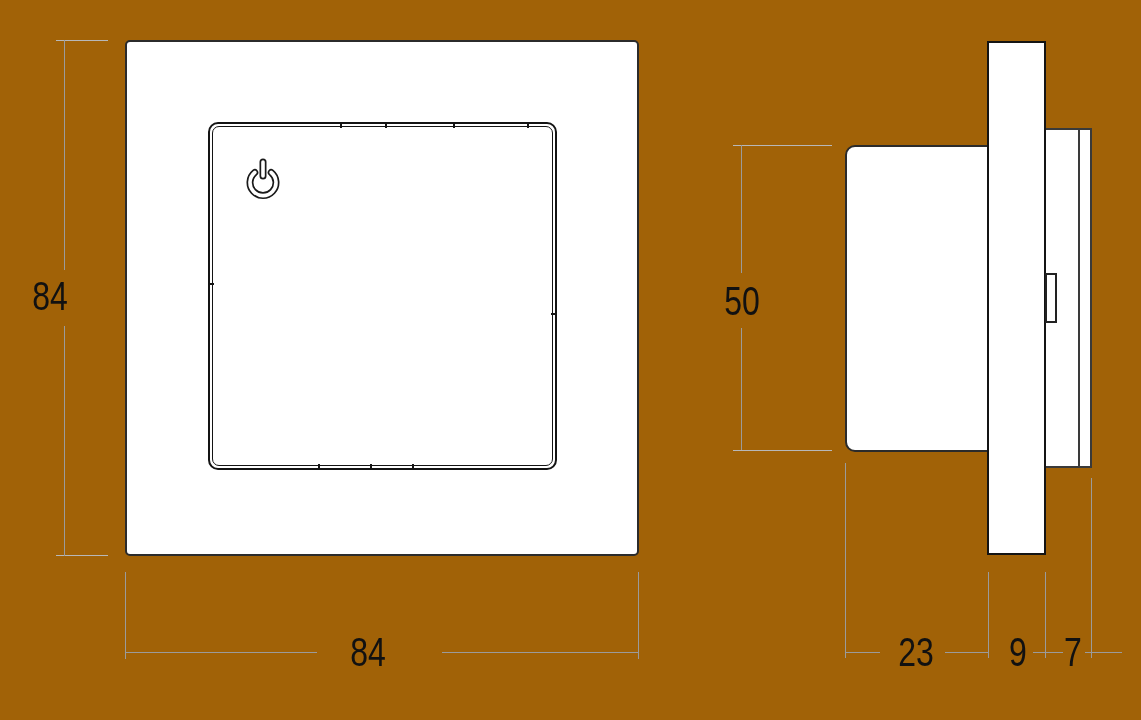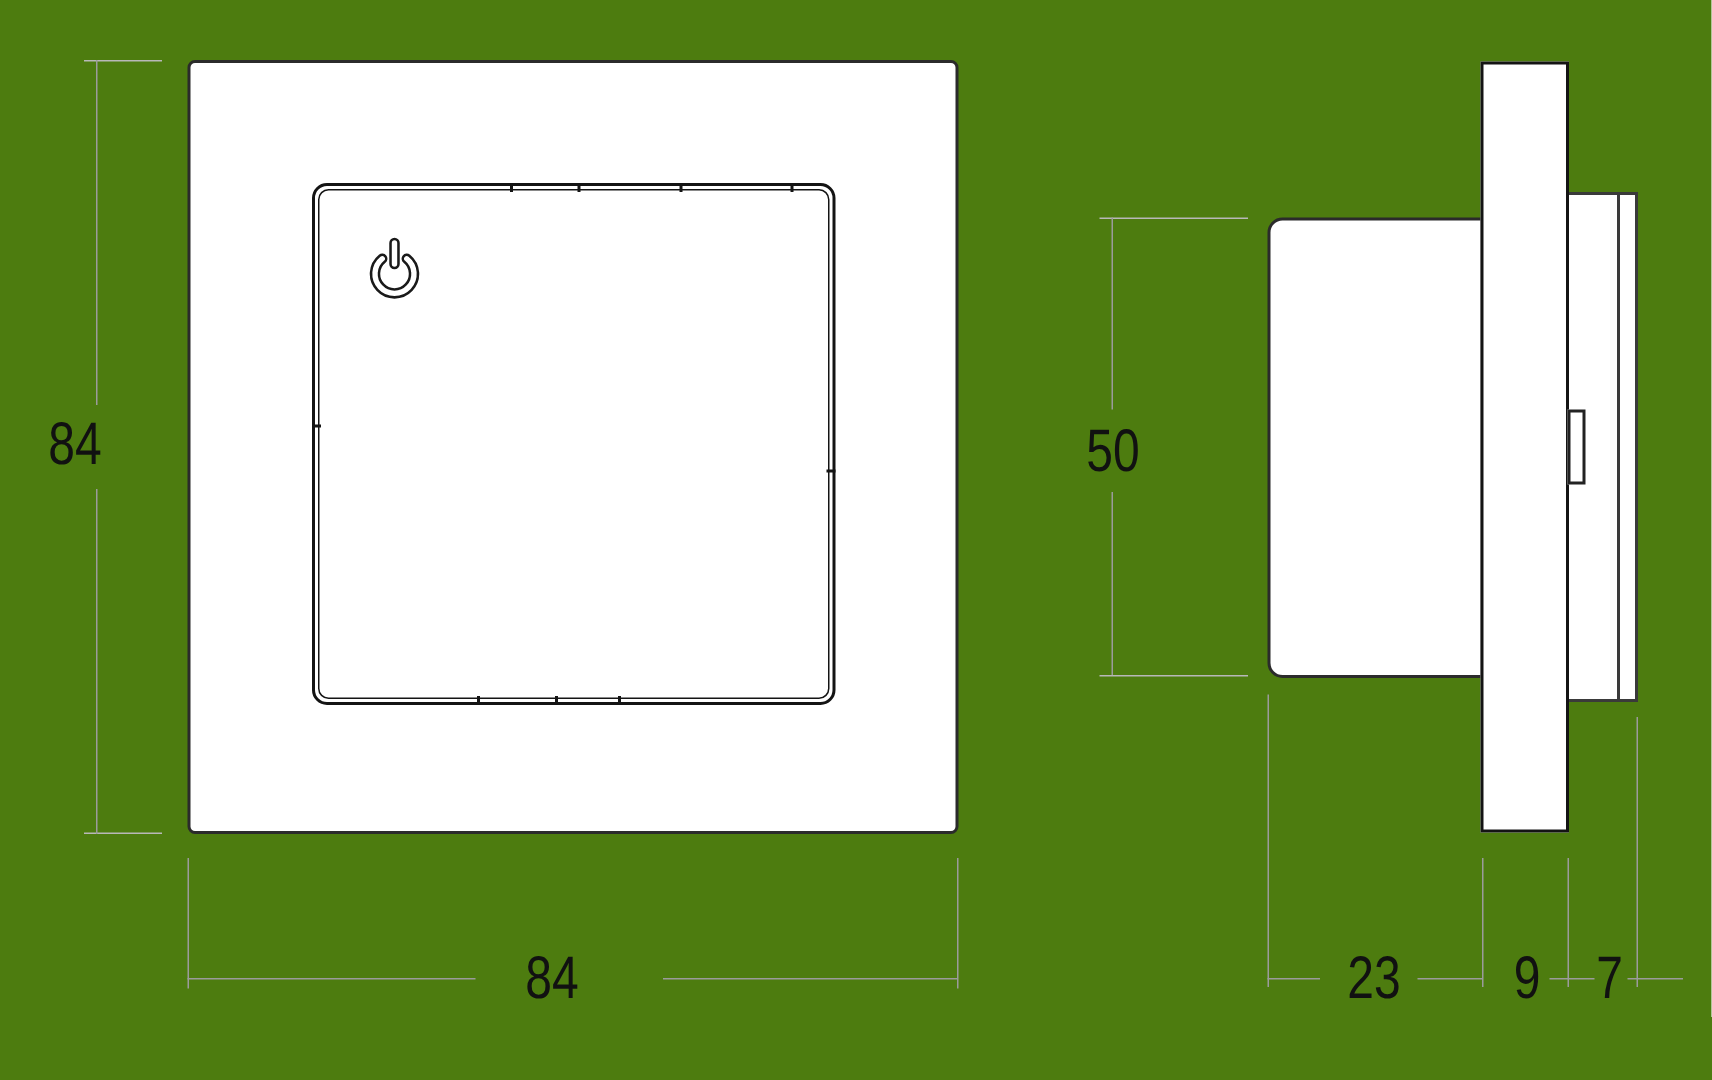--- a/index.html
+++ b/index.html
@@ -1,21 +1,21 @@
 <!DOCTYPE html>
 <html><head>
 <meta charset="utf-8">
 <style>
   * { margin: 0; padding: 0; box-sizing: border-box; }
   html, body { background: #ffffff; }
   .canvas {
     position: relative;
     width: 1141px;
     height: 720px;
-    background: #4d7c0f;
+    background: #a16207;
     font-family: "Liberation Sans", sans-serif;
     overflow: hidden;
   }
   
   .part { position: absolute; background: #ffffff; }
   .outer-square {
     left: 125px; top: 40px; width: 514px; height: 516px;
     border: 2px solid #2b2b2b; border-radius: 5px;
   }
   .inner-panel {

